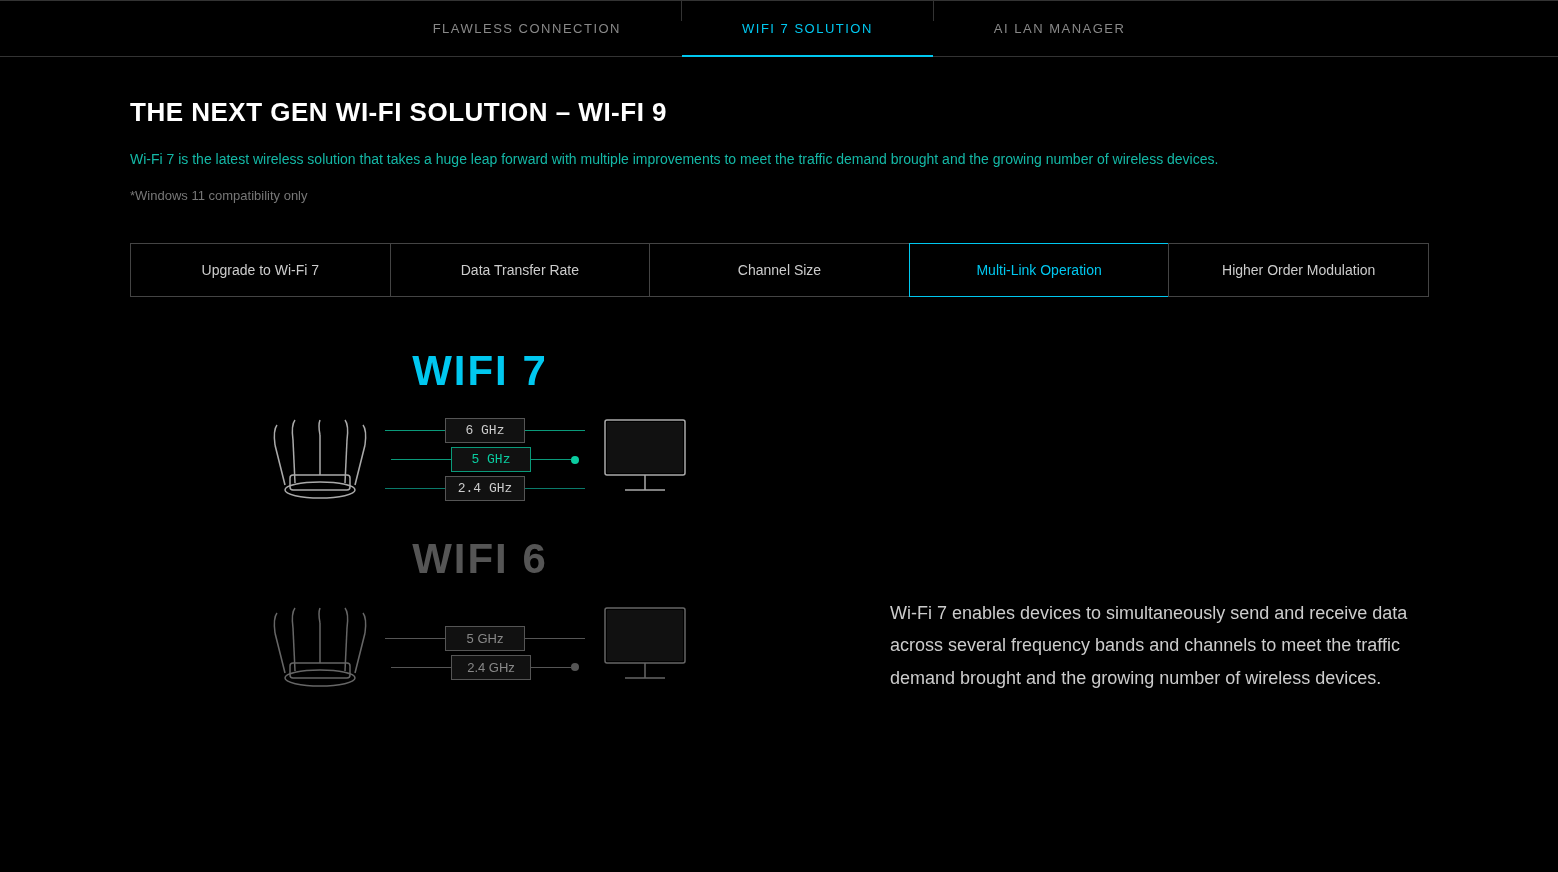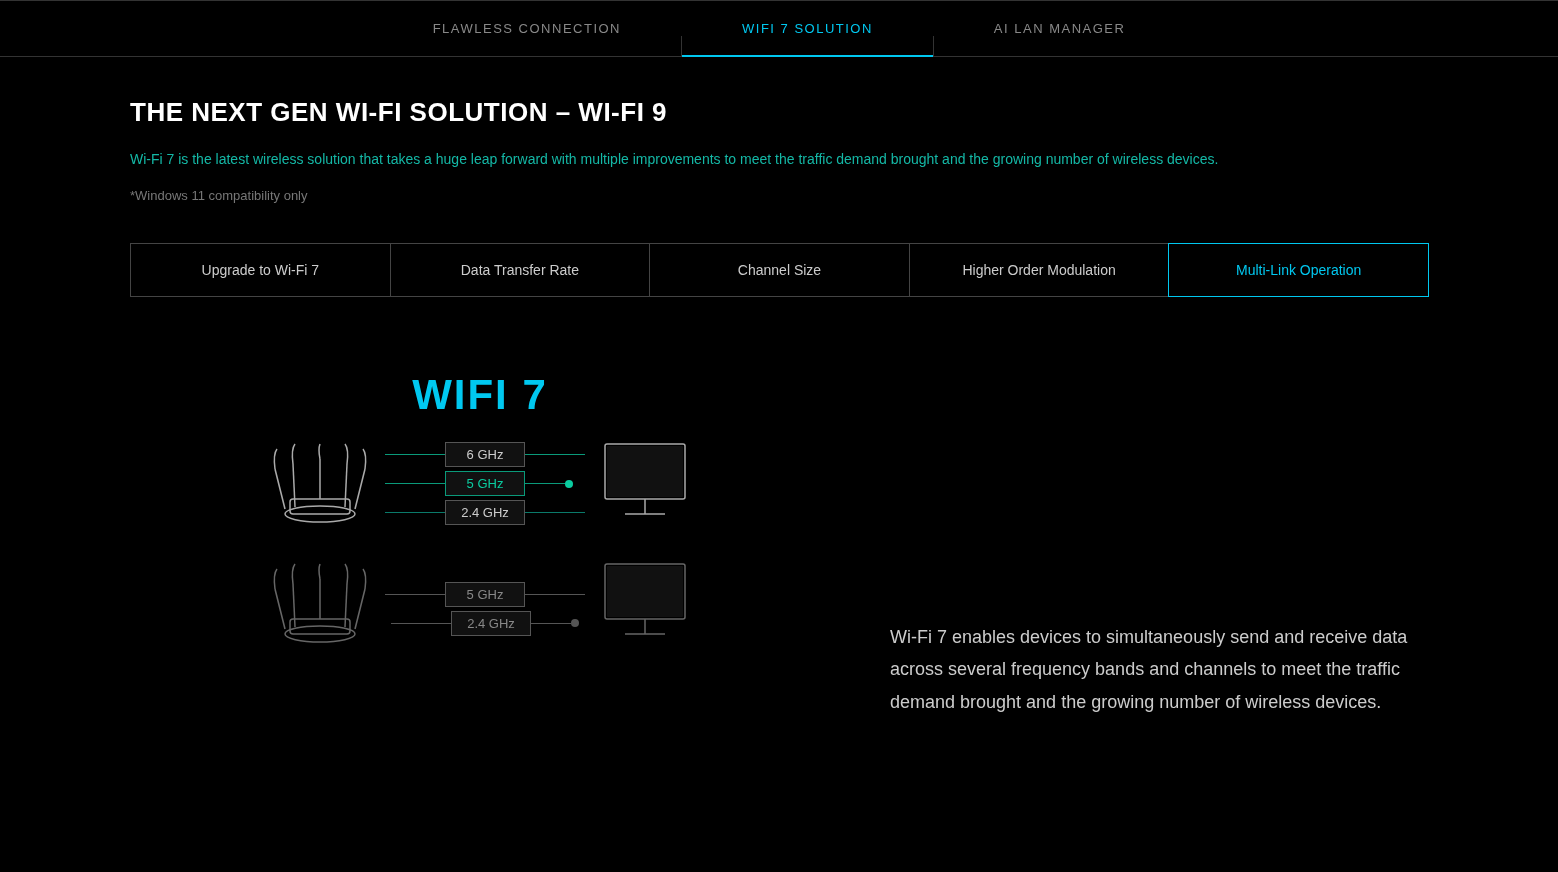--- a/index.html
+++ b/index.html
@@ -9,21 +9,21 @@
       font-family: Arial, sans-serif;
       width: 1558px;
       min-height: 872px;
       overflow-x: hidden;
     }
 
     
     .nav-bar {
       display: flex;
       justify-content: center;
-      align-items: flex-end;
+      align-items: flex-start;
       gap: 0;
       border-top: 1px solid #333;
       border-bottom: 1px solid #333;
       padding: 0;
       position: relative;
     }
     .nav-item {
       padding: 20px 60px;
       font-size: 13px;
       letter-spacing: 1.5px;
@@ -75,21 +75,21 @@
     .compatibility-note {
       font-size: 13px;
       color: #777;
       margin-bottom: 40px;
     }
 
     
     .tabs-row {
       display: flex;
       gap: 0;
-      margin-bottom: 74px;
+      margin-bottom: 50px;
     }
     .tab-btn {
       flex: 1;
       padding: 18px 20px;
       border: 1px solid #444;
       background: transparent;
       color: #ccc;
       font-size: 14px;
       cursor: pointer;
       text-align: center;
@@ -207,22 +207,22 @@
 
 <div class="main-content">
   <h1 class="page-title">THE NEXT GEN WI-FI SOLUTION – WI-FI 9</h1>
   <p class="page-description">Wi-Fi 7 is the latest wireless solution that takes a huge leap forward with multiple improvements to meet the traffic demand brought and the growing number of wireless devices.</p>
   <p class="compatibility-note">*Windows 11 compatibility only</p>
 
   <div class="tabs-row">
     <button class="tab-btn">Upgrade to Wi-Fi 7</button>
     <button class="tab-btn">Data Transfer Rate</button>
     <button class="tab-btn">Channel Size</button>
+    <button class="tab-btn active">Multi-Link Operation</button>
     <button class="tab-btn">Higher Order Modulation</button>
-    <button class="tab-btn active">Multi-Link Operation</button>
   </div>
 
   <div class="diagram-area">
     <div class="diagrams-left">
 
       <div class="wifi-section">
         <div class="wifi-label wifi7">WIFI 7</div>
         <div class="wifi-diagram">
 
           <svg class="router-svg" width="110" height="90" viewBox="0 0 110 90">
@@ -238,21 +238,21 @@
             <path d="M28,25 Q26,10 30,5" fill="none" stroke="#aaa" stroke-width="1.5"></path>
             <path d="M100,30 Q102,15 98,10" fill="none" stroke="#aaa" stroke-width="1.5"></path>
             <path d="M82,25 Q84,10 80,5" fill="none" stroke="#aaa" stroke-width="1.5"></path>
 
             <rect x="25" y="60" width="60" height="15" rx="3" fill="none" stroke="#aaa" stroke-width="1.5"></rect>
 
             <line x1="55" y1="60" x2="55" y2="20" stroke="#aaa" stroke-width="1.5"></line>
             <path d="M55,20 Q53,10 55,5" fill="none" stroke="#aaa" stroke-width="1.5"></path>
           </svg>
 
-          <div style="display:flex;flex-direction:column;gap:4px;align-items:flex-start;">
+          <div style="display:flex;flex-direction:column;gap:4px;align-items:center;font-family:Liberation Mono, monospace;">
 
             <div class="freq-band-row">
               <div class="freq-line teal" style="width:60px;"></div>
               <div class="freq-box">6 GHz</div>
               <div class="freq-line-right teal" style="width:60px;height:1px;background:#0a9a7a;"></div>
             </div>
 
             <div class="freq-band-row">
               <div class="freq-line teal" style="width:60px;"></div>
               <div class="freq-box highlight">5 GHz</div>
@@ -270,20 +270,21 @@
           <svg class="monitor-svg" width="100" height="90" viewBox="0 0 100 90">
             <rect x="10" y="5" width="80" height="55" rx="2" fill="none" stroke="#aaa" stroke-width="1.5"></rect>
             <rect x="12" y="7" width="76" height="51" rx="1" fill="#111" stroke="none"></rect>
             <line x1="50" y1="60" x2="50" y2="75" stroke="#aaa" stroke-width="1.5"></line>
             <line x1="30" y1="75" x2="70" y2="75" stroke="#aaa" stroke-width="1.5"></line>
           </svg>
         </div>
       </div>
 
       <div class="wifi-section">
+        <div class="wifi-label wifi6">WIFI 6</div>
         <div class="wifi-diagram">
 
           <svg class="router-svg" width="110" height="90" viewBox="0 0 110 90">
             <ellipse cx="55" cy="75" rx="35" ry="8" fill="none" stroke="#666" stroke-width="1.5"></ellipse>
             <line x1="20" y1="70" x2="10" y2="30" stroke="#666" stroke-width="1.5"></line>
             <line x1="30" y1="68" x2="28" y2="25" stroke="#666" stroke-width="1.5"></line>
             <line x1="90" y1="70" x2="100" y2="30" stroke="#666" stroke-width="1.5"></line>
             <line x1="80" y1="68" x2="82" y2="25" stroke="#666" stroke-width="1.5"></line>
             <path d="M10,30 Q8,15 12,10" fill="none" stroke="#666" stroke-width="1.5"></path>
             <path d="M28,25 Q26,10 30,5" fill="none" stroke="#666" stroke-width="1.5"></path>

